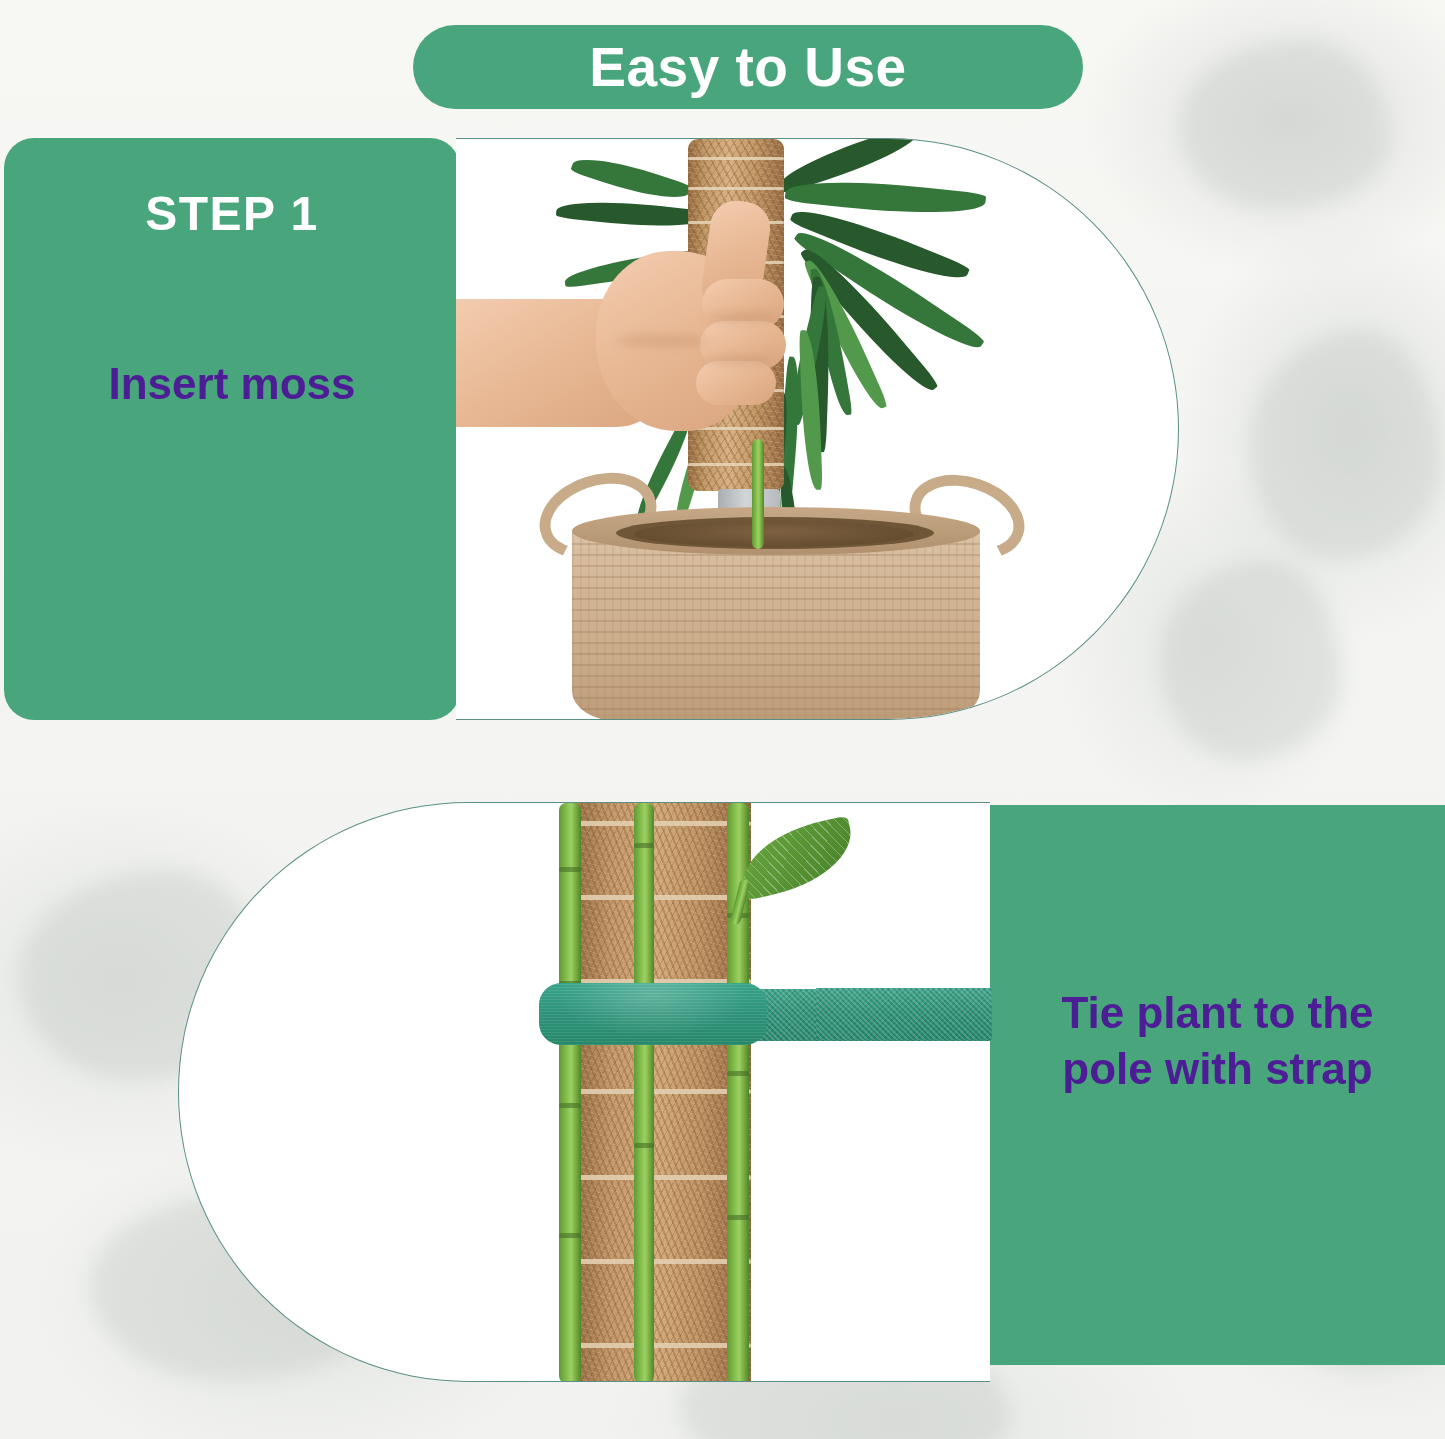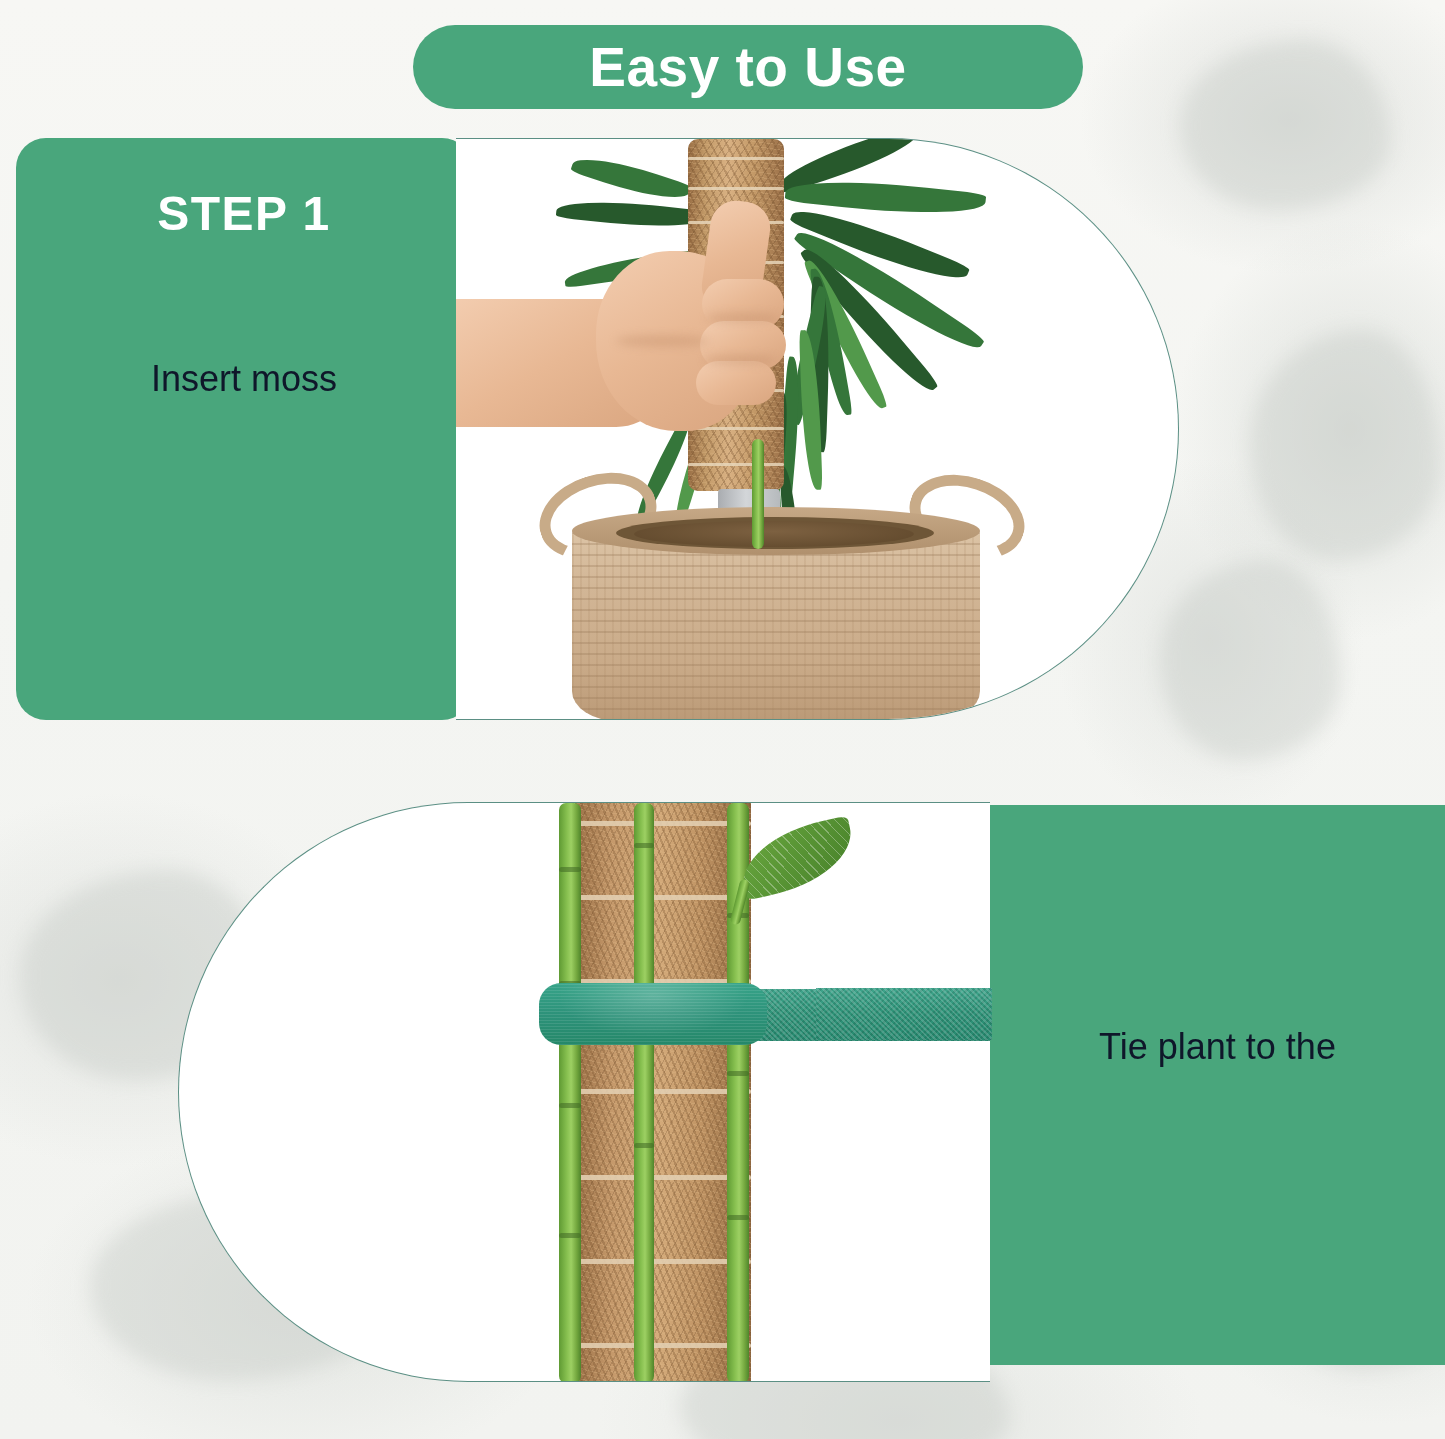--- a/index.html
+++ b/index.html
@@ -66,21 +66,21 @@
   
   .step1-band {
     position: absolute;
     left: 0;
     top: 138px;
     width: 1445px;
     height: 582px;
   }
   .step1-green {
     position: absolute;
-    left: 16px; top: 0;
+    left: 4px; top: 0;
     width: 456px;
     height: 582px;
     background: #49a67c;
     padding: 52px 22px 0 22px;
     text-align: center;
     border-radius: 30px;
   }
   .step1-photo {
     position: absolute;
     left: 456px;
@@ -127,27 +127,27 @@
 
   
   .step-label {
     color: #ffffff;
     font-size: 48px;
     font-weight: 700;
     letter-spacing: 1.5px;
     line-height: 1;
   }
   .step-desc {
-    color: #0f172a;
-    font-size: 36px;
-    font-weight: 400;
+    color: #4c1d95;
+    font-size: 44px;
+    font-weight: 700;
     line-height: 1.28;
   }
   .step1-desc-wrap { margin-top: 118px; }
-  .step2-desc-wrap { margin-top: 99px; }
+  .step2-desc-wrap { margin-top: 60px; }
 
   
   .s1-scene { position: absolute; inset: 0; }
 
   
   .leaf {
     position: absolute;
     background: #2f6b34;
     border-radius: 70% 12% 70% 12%;
     transform-origin: 0 50%;
@@ -445,20 +445,21 @@
 
         <div class="strap-loop" style="left:360px;top:180px;width:228px;height:62px;">
           <div class="strap-loop-tex"></div>
         </div>
       </div>
     </div>
 
     <div class="step2-green">
       <div class="step2-desc-wrap">
         <div class="step-desc">Tie plant to the</div>
+        <div class="step-desc">pole with strap</div>
       </div>
     </div>
   </div>
 
   <div class="strap-tail" style="position:absolute;left:816px;top:988px;width:176px;height:52px;z-index:5;">
     <div class="strap-tail-weave"></div>
   </div>
 
 </div>
 

